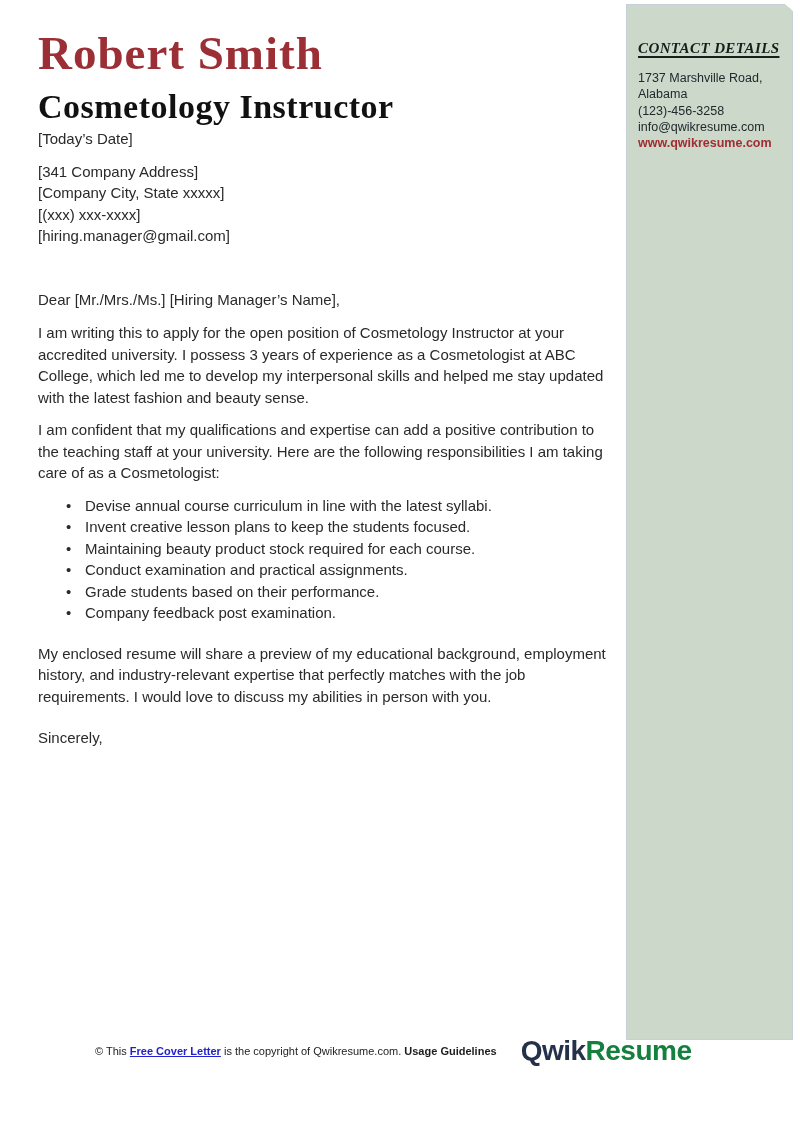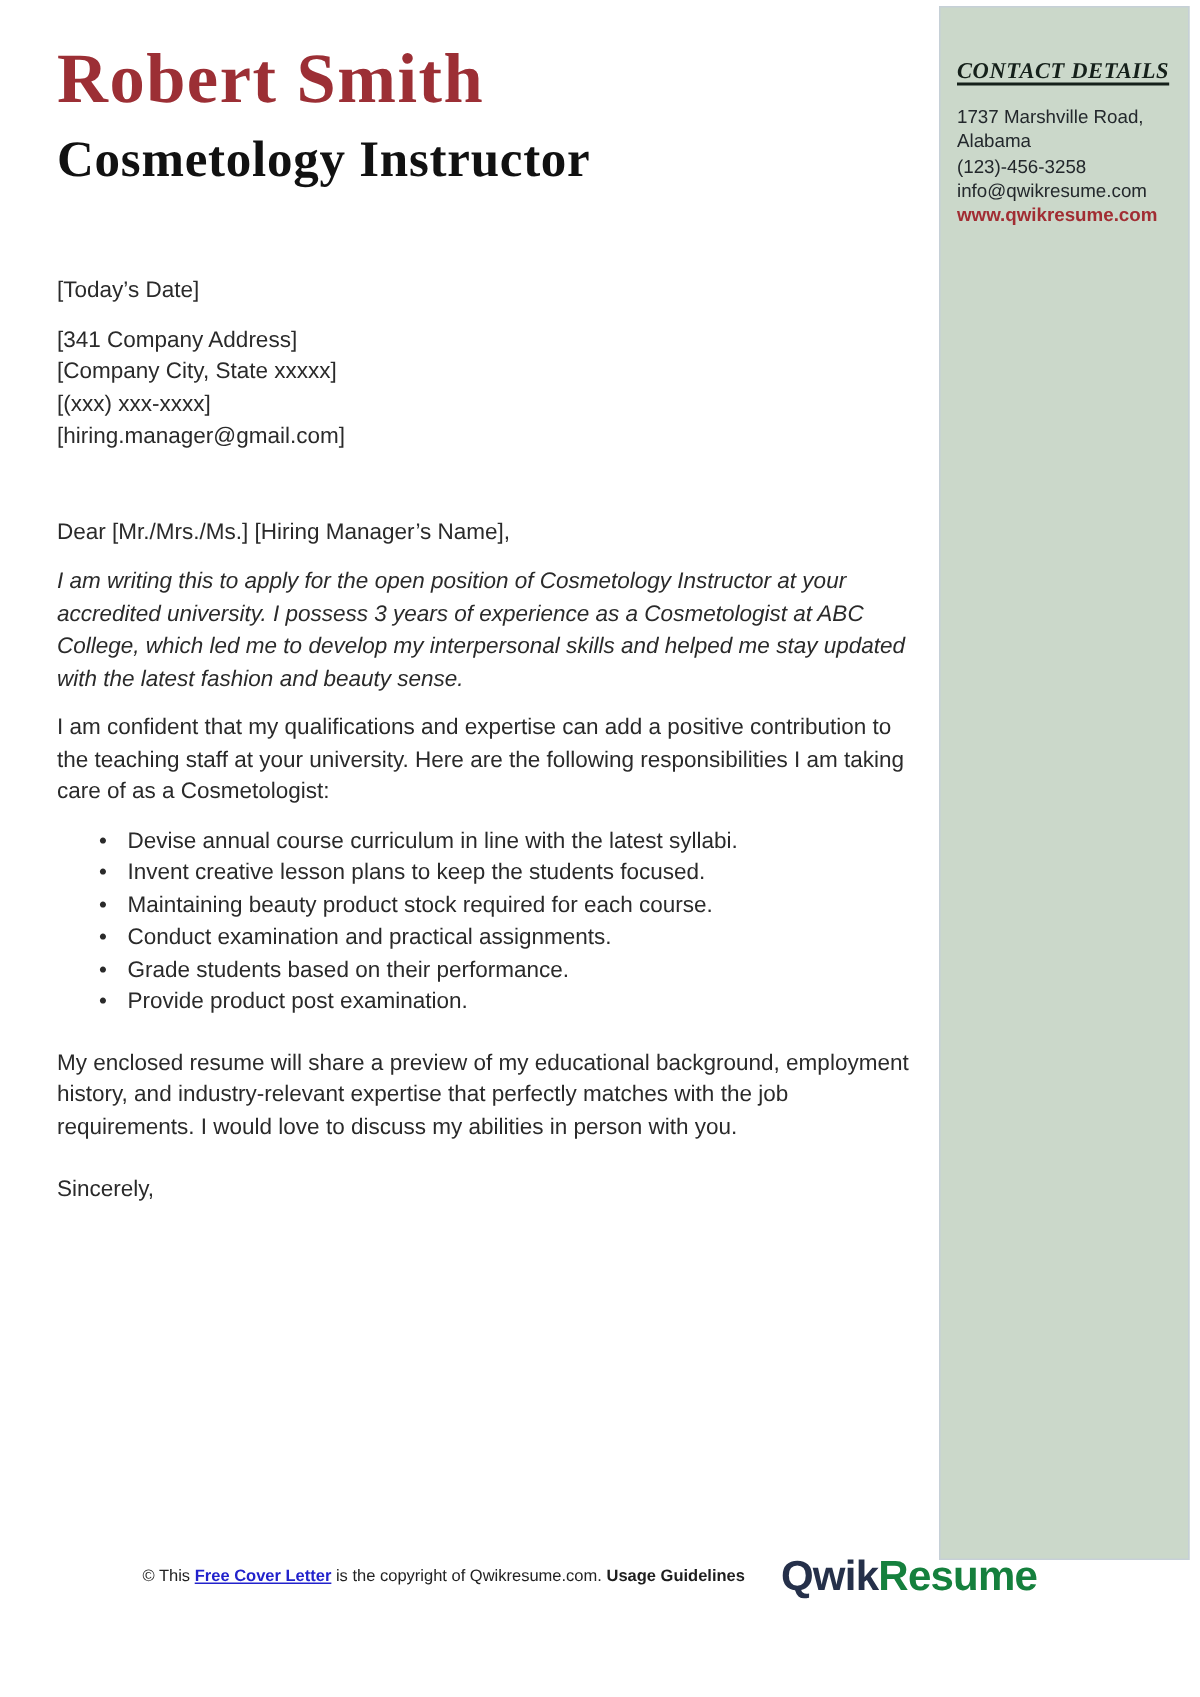--- a/index.html
+++ b/index.html
@@ -1,41 +1,41 @@
 <!DOCTYPE html>
 <html><head>
 <meta charset="utf-8">
 <style>
   * { margin:0; padding:0; box-sizing:border-box; }
   html, body { width:800px; background:#ffffff; }
   body { font-family:"Liberation Sans", sans-serif; color:#1c1c1c; }
   .page {
     position:relative; width:800px; height:1131px;
-    background:#ffffff; overflow:hidden;
+    background:#ffffff; overflow:hidden;border-radius:31px;
   }
 
   
   .main { position:absolute; left:38px; top:0; width:568px; }
   .name {
     margin-top:25px;
     font-family:"Liberation Serif", serif;
     font-weight:bold; font-size:47px; line-height:56px;
     letter-spacing:1px;
   }
   .job-title {
     margin-top:5px;
     font-family:"Liberation Serif", serif;
     font-weight:bold; font-size:34px; line-height:42px;
     color:#111111; letter-spacing:0.5px;
   }
   .body-text { font-size:15px; line-height:21.5px; color:#2a2a2a; }
-  .date-line { margin-top:55px; }
+  .date-line { }
   .company-address { margin-top:11px; }
   .salutation { margin-top:42px; }
-  .para-1 { margin-top:12px;font-style:italic; }
+  .para-1 { margin-top:12px; }
   .para-2 { margin-top:11px; }
   ul.duties { margin:11px 0 0 0; padding:0; list-style:none; }
   ul.duties li { position:relative; padding-left:47px; line-height:21.5px; font-size:15px; color:#2a2a2a; }
   ul.duties li::before { content:"\2022"; position:absolute; left:28px; top:0; font-size:15px; color:#2a2a2a; }
   .para-3 { margin-top:19px; }
   .closing { margin-top:20px; }
   .signature { margin-top:0; }
 
   
   .sidebar {
@@ -90,21 +90,21 @@
     <p class="body-text para-1">I am writing this to apply for the open position of Cosmetology Instructor at your accredited university. I possess 3 years of experience as a Cosmetologist at ABC College, which led me to develop my interpersonal skills and helped me stay updated with the latest fashion and beauty sense.</p>
 
     <p class="body-text para-2">I am confident that my qualifications and expertise can add a positive contribution to the teaching staff at your university. Here are the following responsibilities I am taking care of as a Cosmetologist:</p>
 
     <ul class="duties">
       <li>Devise annual course curriculum in line with the latest syllabi.</li>
       <li>Invent creative lesson plans to keep the students focused.</li>
       <li>Maintaining beauty product stock required for each course.</li>
       <li>Conduct examination and practical assignments.</li>
       <li>Grade students based on their performance.</li>
-      <li>Provide product post examination.</li>
+      <li>Company feedback post examination.</li>
     </ul>
 
     <p class="body-text para-3">My enclosed resume will share a preview of my educational background, employment history, and industry-relevant expertise that perfectly matches with the job requirements. I would love to discuss my abilities in person with you.</p>
 
     <div class="body-text closing">Sincerely,</div>
   </div>
 
   <aside class="sidebar" style="background:#cbd8ca;">
     <div class="sidebar-inner">
       <div class="contact-heading">CONTACT DETAILS</div>

